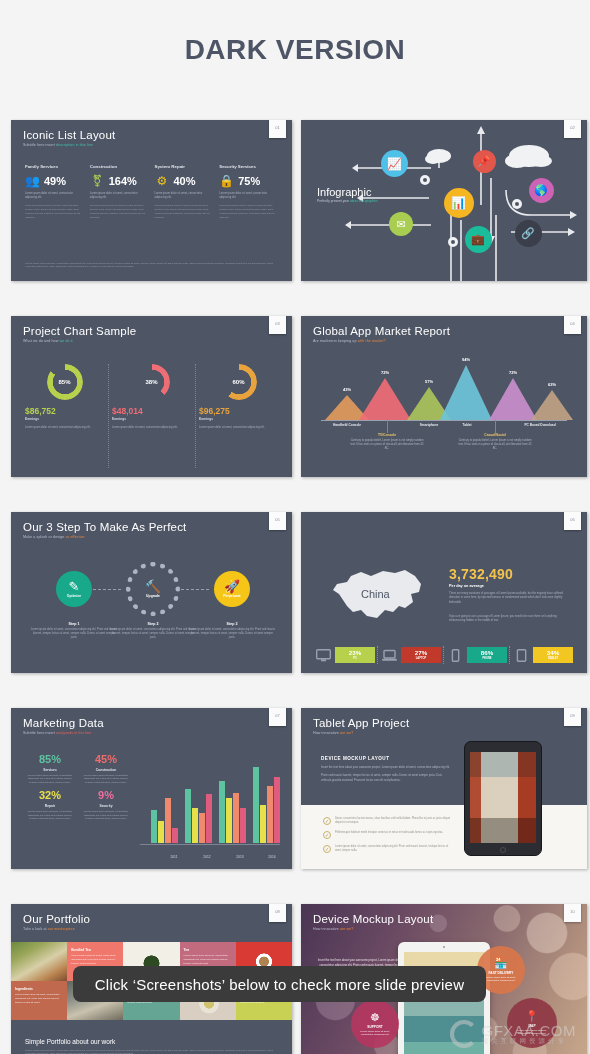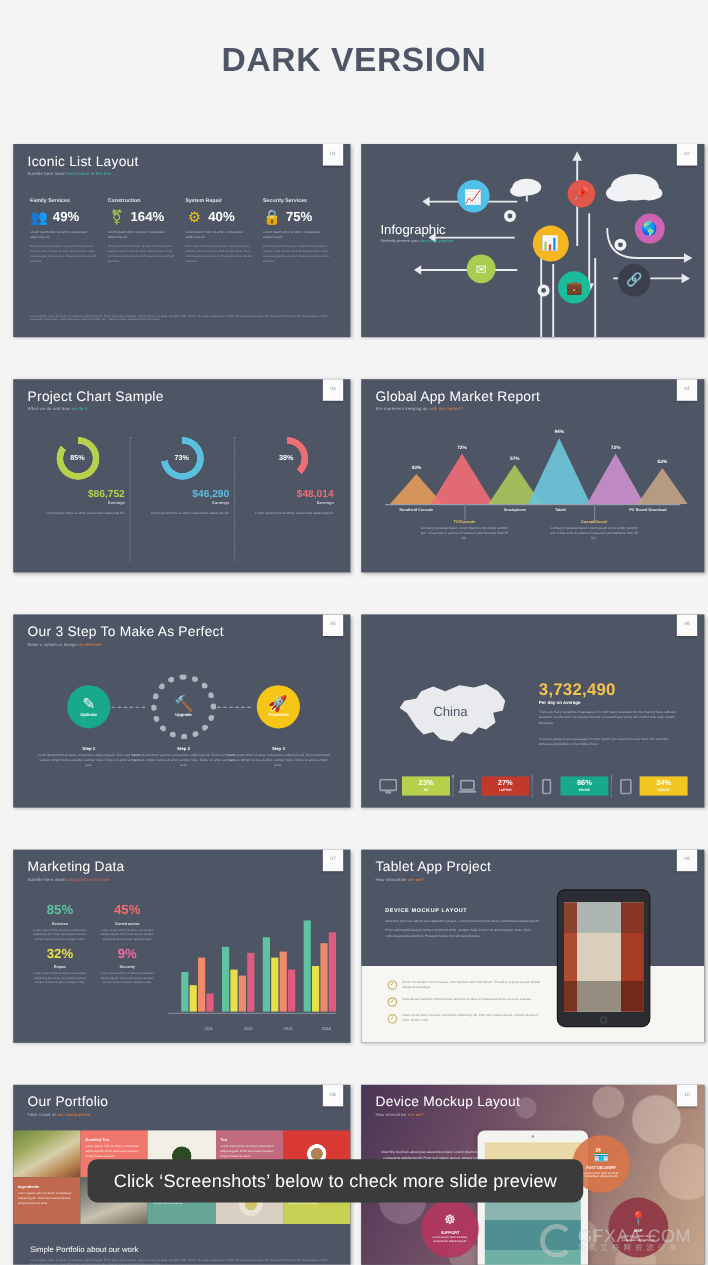--- a/index.html
+++ b/index.html
@@ -59,21 +59,21 @@
 
   
   .info-wrap { position:absolute; inset:0; }
   .info-label { position:absolute; left:16px; top:66px; color:#fff; font-size:11px; font-weight:300;}
   .info-sub { position:absolute; left:16px; top:79px; font-size:3.3px; color:#c2c7d2;}
   .info-sub .ac { color:#3fc1ae;}
   .bub { position:absolute; border-radius:50%; display:flex; align-items:center; justify-content:center; color:#fff; }
 
   
   .circ-row { position:absolute; left:10px; right:10px; top:48px; display:flex; }
-  .circ-cell { flex:1; text-align:right; position:relative; padding:0 4px;}
+  .circ-cell { flex:1; text-align:left; position:relative; padding:0 4px;}
   .circ-cell + .circ-cell::before {
      content:""; position:absolute; left:0; top:0px; bottom:-38px; width:1px;
      border-left:1px dotted #7c8292;
   }
   .ring { width:36px; height:36px; margin:0 auto 6px; border-radius:50%; position:relative; }
   .money { font-size:8.5px; font-weight:bold; }
   .earn { font-size:3.3px; color:#cfd4dd; font-weight:bold; margin-top:1px;}
   .cdesc { font-size:2.7px; color:#a9afbc; margin-top:5px; line-height:1.5;}
 
   
@@ -326,30 +326,30 @@
     </div>
     <div class="circ-row">
       <div class="circ-cell">
         <div class="ring" style="background:conic-gradient(#b8d14c 0 85%, transparent 85% 100%);-webkit-mask:radial-gradient(circle, transparent 12px, #000 12.5px);mask:radial-gradient(circle, transparent 12px, #000 12.5px);"></div>
         <div style="margin-top:-42px;height:36px;display:flex;align-items:center;justify-content:center;font-size:6px;font-weight:bold;color:#fff">85%</div>
         <div class="money" style="color:#b8d14c;margin-top:6px">$86,752</div>
         <div class="earn">Earnings</div>
         <div class="cdesc">Lorem ipsum dolor sit amet, consectetur adipiscing elit.</div>
       </div>
       <div class="circ-cell">
-        <div class="ring" style="background:conic-gradient(#5bc0e0 0 73%, transparent 73% 100%);-webkit-mask:radial-gradient(circle, transparent 12px, #000 12.5px);mask:radial-gradient(circle, transparent 12px, #000 12.5px);"></div>
-        <div style="margin-top:-42px;height:36px;display:flex;align-items:center;justify-content:center;font-size:6px;font-weight:bold;color:#fff">73%</div>
-        <div class="money" style="color:#5bc0e0;margin-top:6px">$46,290</div>
-        <div class="earn">Earnings</div>
-        <div class="cdesc">Lorem ipsum dolor sit amet, consectetur adipiscing elit.</div>
-      </div>
-      <div class="circ-cell">
         <div class="ring" style="background:conic-gradient(#ef6d75 0 38%, transparent 38% 100%);-webkit-mask:radial-gradient(circle, transparent 12px, #000 12.5px);mask:radial-gradient(circle, transparent 12px, #000 12.5px);"></div>
         <div style="margin-top:-42px;height:36px;display:flex;align-items:center;justify-content:center;font-size:6px;font-weight:bold;color:#fff">38%</div>
         <div class="money" style="color:#ef6d75;margin-top:6px">$48,014</div>
+        <div class="earn">Earnings</div>
+        <div class="cdesc">Lorem ipsum dolor sit amet, consectetur adipiscing elit.</div>
+      </div>
+      <div class="circ-cell">
+        <div class="ring" style="background:conic-gradient(#e8a33d 0 60%, transparent 60% 100%);-webkit-mask:radial-gradient(circle, transparent 12px, #000 12.5px);mask:radial-gradient(circle, transparent 12px, #000 12.5px);"></div>
+        <div style="margin-top:-42px;height:36px;display:flex;align-items:center;justify-content:center;font-size:6px;font-weight:bold;color:#fff">60%</div>
+        <div class="money" style="color:#e8a33d;margin-top:6px">$96,275</div>
         <div class="earn">Earnings</div>
         <div class="cdesc">Lorem ipsum dolor sit amet, consectetur adipiscing elit.</div>
       </div>
     </div>
   </div>
 
   <div class="slide">
     <div class="pgbadge">04</div>
     <div class="head">
       <div class="s-title">Global App Market Report</div>

